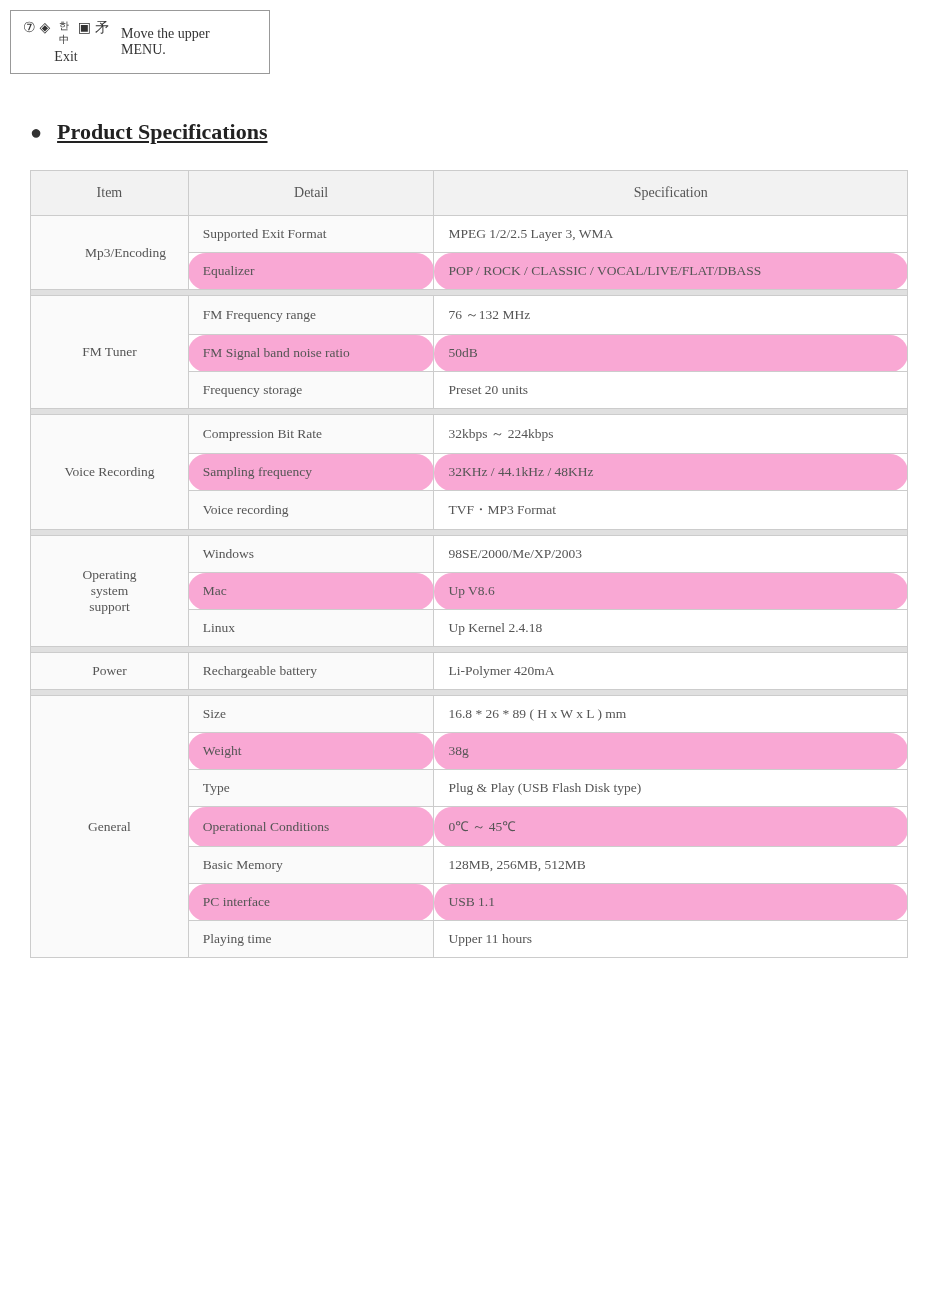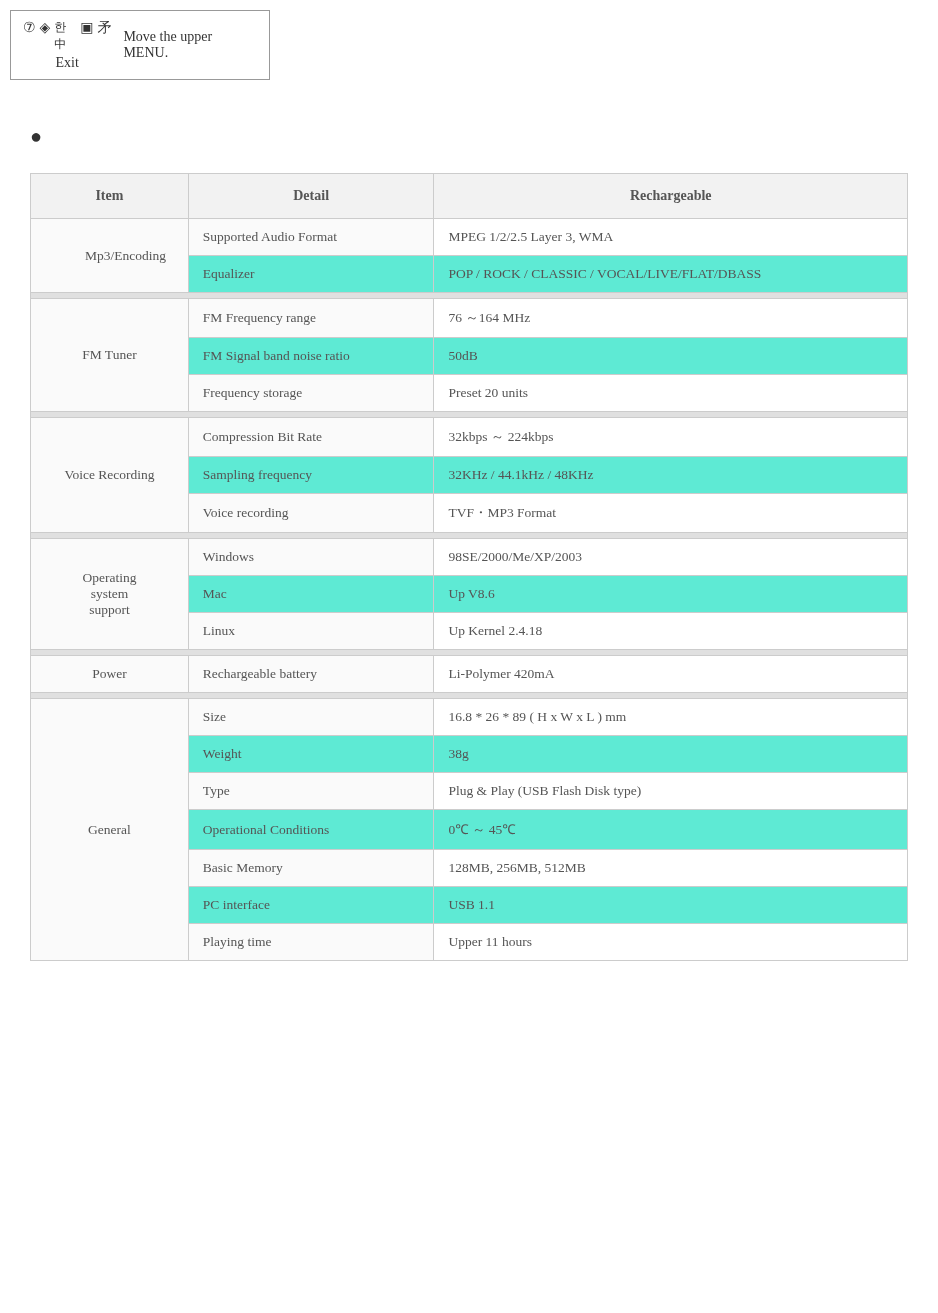--- a/index.html
+++ b/index.html
@@ -73,21 +73,21 @@
       color: #444;
       border: 1px solid #ccc;
     }
     .spec-table th, .spec-table td {
       border: 1px solid #ccc;
       padding: 10px 14px;
       vertical-align: middle;
     }
     .spec-table thead th {
       background: #f2f2f2;
-      font-weight: bold;
+      font-weight: normal;
       text-align: center;
       font-size: 14px;
       color: #555;
       padding: 14px;
     }
     .col-item {
       width: 18%;
       text-align: center;
       background: #fafafa;
     }
@@ -111,78 +111,80 @@
       background: #fafafa;
       color: #555;
     }
     .spec-cell {
       background: #fff;
       color: #555;
     }
     
     tr.shade-row .detail-cell,
     tr.shade-row .spec-cell {
-      background: #5eead4;
+      background: #f9a8d4;
+      border-radius: 18px;
     }
     .divider-row td {
       padding: 0;
       height: 6px;
       background: #e0e0e0;
       border-left: 1px solid #ccc;
       border-right: 1px solid #ccc;
     }
   </style>
 </head>
 <body>
 
 <div class="header">
   <div class="header-icons">
     <div class="icon-row">
       <span style="font-size:14px;">⑦</span>
       <span style="font-size:14px;">◈</span>
-      <span style="font-size:12px;">한中</span>
+      <span style="font-size:10px;text-align:center;">한中</span>
       <span style="font-size:14px;">▣</span>
       <span style="font-size:14px;">矛</span>
     </div>
     <div class="exit-label">Exit</div>
   </div>
   <div class="header-text">Move the upper MENU.</div>
 </div>
 
 <div class="main">
 
   <div class="section-title">
     <span class="bullet">●</span>
+    <span class="title-text">Product Specifications</span>
   </div>
 
   <table class="spec-table">
     <thead>
       <tr>
         <th class="col-item">Item</th>
         <th class="col-detail">Detail</th>
-        <th class="col-spec">Rechargeable</th>
+        <th class="col-spec">Specification</th>
       </tr>
     </thead>
     <tbody id="table-body">
     <tr>
           <td rowspan="2" class="item-cell" style="white-space: pre-line; padding-left: 46px;">Mp3/Encoding</td>
-          <td class="detail-cell">Supported Audio Format</td>
+          <td class="detail-cell">Supported Exit Format</td>
           <td class="spec-cell">MPEG 1/2/2.5 Layer 3, WMA</td>
         </tr>
         <tr class="shade-row">
           <td class="detail-cell">Equalizer</td>
           <td class="spec-cell">POP / ROCK / CLASSIC / VOCAL/LIVE/FLAT/DBASS</td>
         </tr>
         <tr class="divider-row">
           <td colspan="3"></td>
         </tr>
         <tr>
           <td rowspan="3" class="item-cell" style="white-space: pre-line;">FM Tuner</td>
           <td class="detail-cell">FM Frequency range</td>
-          <td class="spec-cell">76 ～164 MHz</td>
+          <td class="spec-cell">76 ～132 MHz</td>
         </tr>
         <tr class="shade-row">
           <td class="detail-cell">FM Signal band noise ratio</td>
           <td class="spec-cell">50dB</td>
         </tr>
         <tr>
           <td class="detail-cell">Frequency storage</td>
           <td class="spec-cell">Preset 20 units</td>
         </tr>
         <tr class="divider-row">

